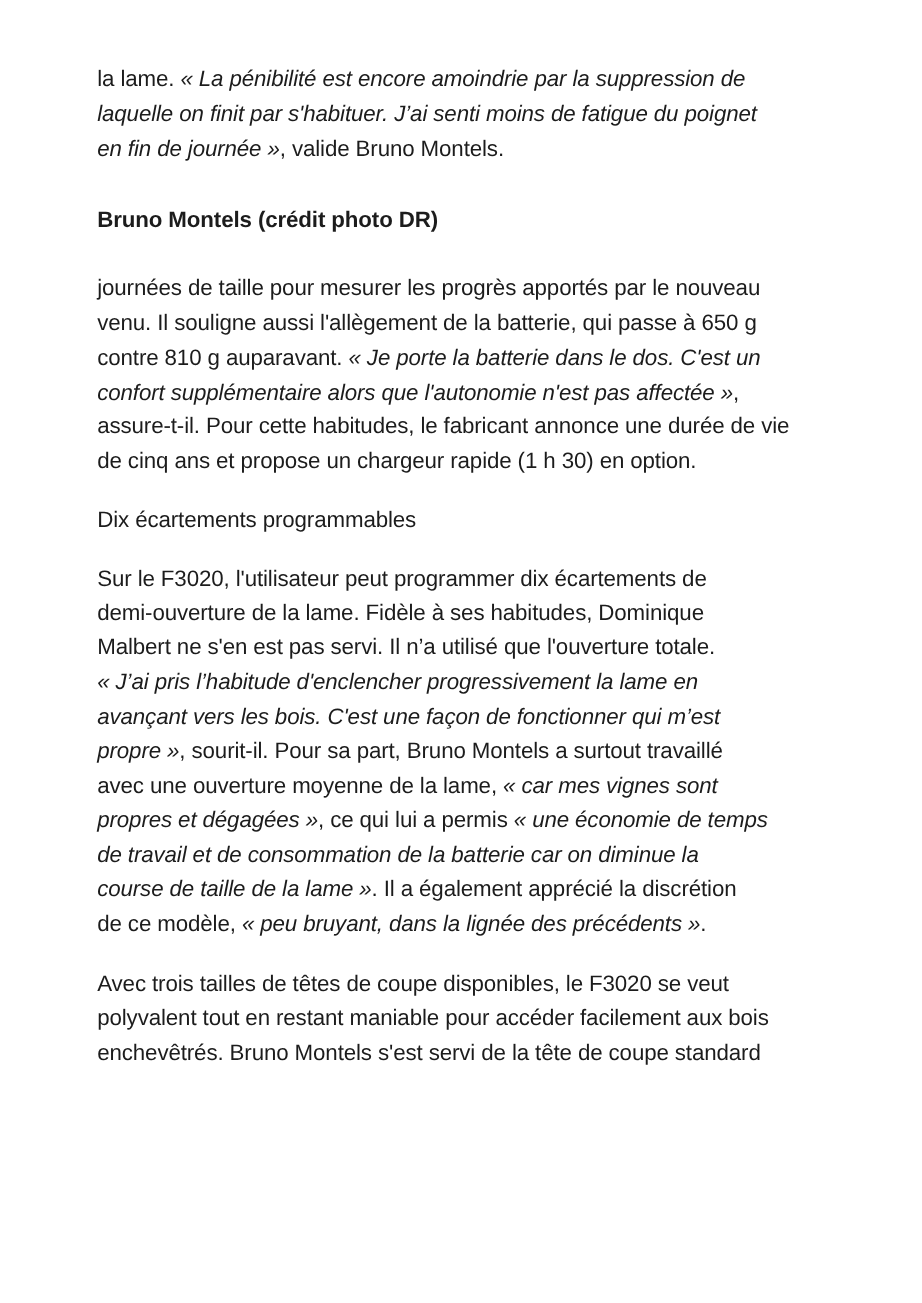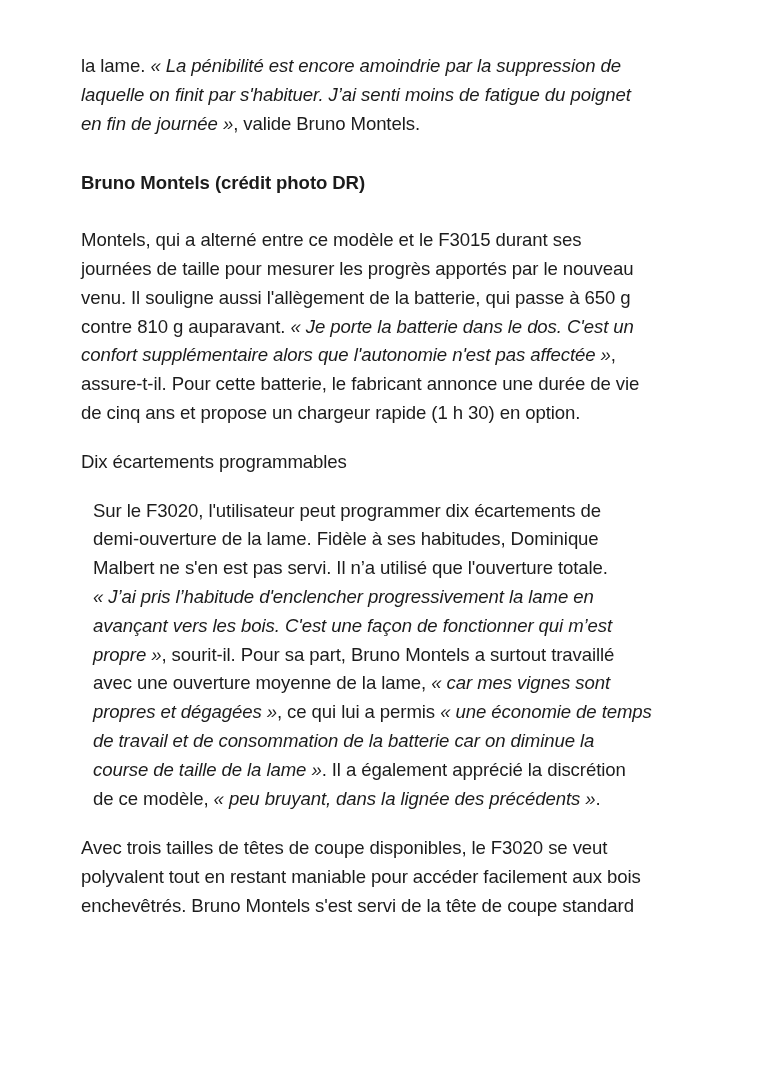--- a/index.html
+++ b/index.html
@@ -11,40 +11,39 @@
     .article {
       position: absolute; left: 81px; top: 52px; width: 620px;
       font-size: 18.6px; line-height: 28.8px; letter-spacing: -0.1px;
     }
     .p { margin: 0; }
     .p em { font-style: italic; }
     .p1 { margin-bottom: 31px; }
     .caption { font-weight: bold; margin: 12px 0 28px 0; }
     .p2 { margin-bottom: 20px; }
     .subhead { margin: 0 0 20px 0; }
-    .p3 { margin-bottom: 21px; margin-left: 12px; }
+    .p3 { margin-bottom: 21px; }
     .ln { display: block; white-space: nowrap; }
   </style>
 </head>
 <body>
 
 <div class="article">
   <p class="p p1">
       <span class="ln"><span>la lame. </span><em>« La pénibilité est encore amoindrie par la suppression de</em></span>
       <span class="ln"><em>laquelle on finit par s'habituer. J’ai senti moins de fatigue du poignet</em></span>
       <span class="ln"><em>en fin de journée »</em><span>, valide Bruno Montels.</span></span>
     </p>
   <p class="caption">Bruno Montels (crédit photo DR)</p>
   <p class="p p2">
-      <span class="ln"><span>Montels, qui a alterné entre ce modèle et le F3015 durant ses</span></span>
       <span class="ln"><span>journées de taille pour mesurer les progrès apportés par le nouveau</span></span>
       <span class="ln"><span>venu. Il souligne aussi l'allègement de la batterie, qui passe à 650 g</span></span>
       <span class="ln"><span>contre 810 g auparavant. </span><em>« Je porte la batterie dans le dos. C'est un</em></span>
       <span class="ln"><em>confort supplémentaire alors que l'autonomie n'est pas affectée »</em><span>,</span></span>
-      <span class="ln"><span>assure-t-il. Pour cette batterie, le fabricant annonce une durée de vie</span></span>
+      <span class="ln"><span>assure-t-il. Pour cette habitudes, le fabricant annonce une durée de vie</span></span>
       <span class="ln"><span>de cinq ans et propose un chargeur rapide (1 h 30) en option.</span></span>
     </p>
   <p class="subhead">Dix écartements programmables</p>
   <p class="p p3">
       <span class="ln"><span>Sur le F3020, l'utilisateur peut programmer dix écartements de</span></span>
       <span class="ln"><span>demi-ouverture de la lame. Fidèle à ses habitudes, Dominique</span></span>
       <span class="ln"><span>Malbert ne s'en est pas servi. Il n’a utilisé que l'ouverture totale.</span></span>
       <span class="ln"><em>« J’ai pris l’habitude d'enclencher progressivement la lame en</em></span>
       <span class="ln"><em>avançant vers les bois. C'est une façon de fonctionner qui m’est</em></span>
       <span class="ln"><em>propre »</em><span>, sourit-il. Pour sa part, Bruno Montels a surtout travaillé</span></span>

